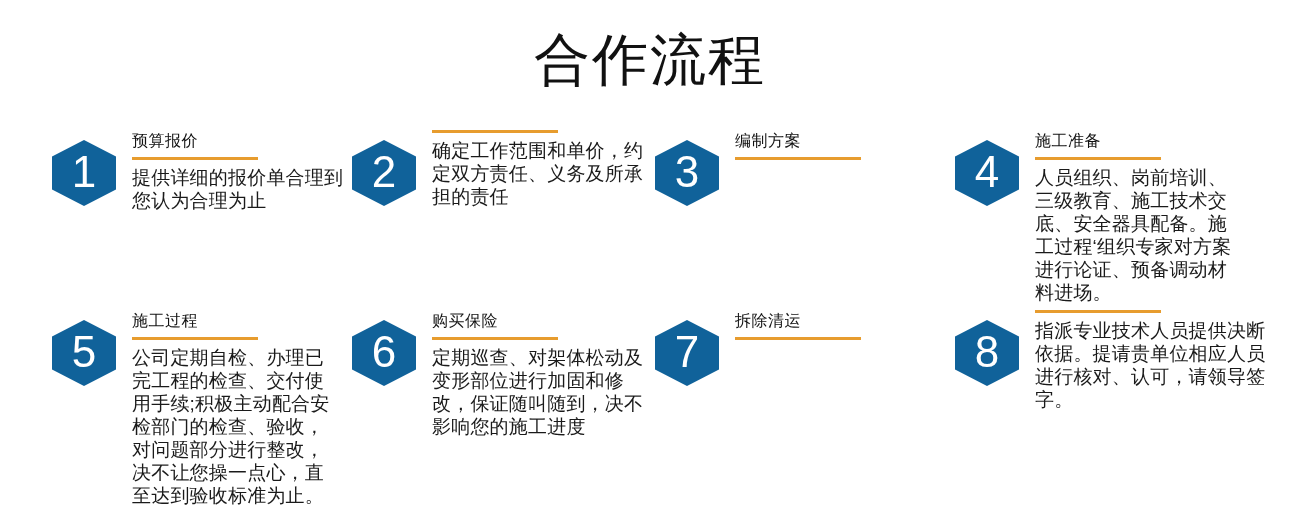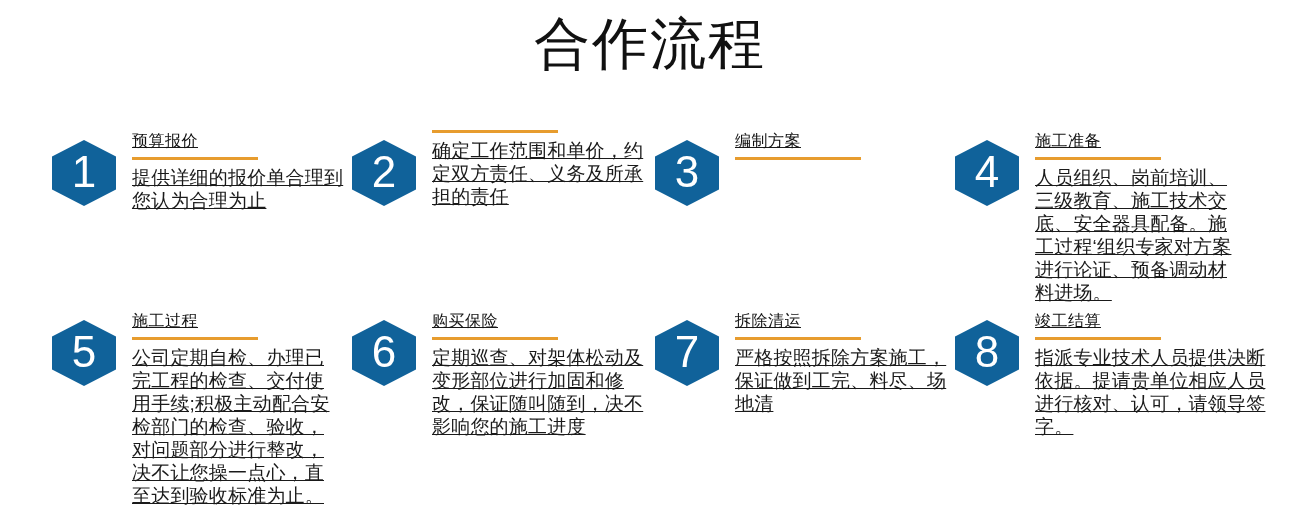--- a/index.html
+++ b/index.html
@@ -14,21 +14,21 @@
     overflow: hidden;
     font-family: "Liberation Sans", "DejaVu Sans", sans-serif;
     color: #1a1a1a;
     -webkit-font-smoothing: antialiased;
   }
 
   
   .page-title {
     position: absolute;
     left: 0;
-    top: 8px;
+    top: 24px;
     width: 1300px;
     text-align: center;
     font-size: 56px;
     line-height: 72px;
     font-weight: 400;
     letter-spacing: 2px;
     color: #111111;
     white-space: nowrap;
   }
 
@@ -86,21 +86,20 @@
     letter-spacing: 0;
     padding-bottom: 2px;
     box-sizing: border-box;
   }
 
   
   .step-body {
     flex: 1 1 auto;
     min-width: 0;
     padding-top: 0;
-    text-decoration: underline;
   }
   .step-title {
     font-size: 16px;
     line-height: 22px;
     font-weight: 400;
     color: #111111;
     margin: 0 0 5px 0;
     letter-spacing: 0.5px;
   }
   .step-rule {
@@ -201,30 +200,28 @@
       </div>
     </div>
 
     <div class="step col-3">
       <div class="hex">
         <span class="hex-num">7</span>
       </div>
       <div class="step-body">
         <div class="step-title">拆除清运</div>
         <div class="step-rule rule-w3"></div>
-        <p class="step-desc desc-w-wide">严格按照拆除方案施工，保证做到工完、料尽、场地清</p>
       </div>
     </div>
 
     <div class="step col-4">
       <div class="hex">
         <span class="hex-num">8</span>
       </div>
       <div class="step-body">
-        <div class="step-title">竣工结算</div>
         <div class="step-rule rule-w4"></div>
         <p class="step-desc desc-w-wider">指派专业技术人员提供决断依据。提请贵单位相应人员进行核对、认可，请领导签字。</p>
       </div>
     </div>
 
   </div>
 
 </div>
 
 </body></html>

